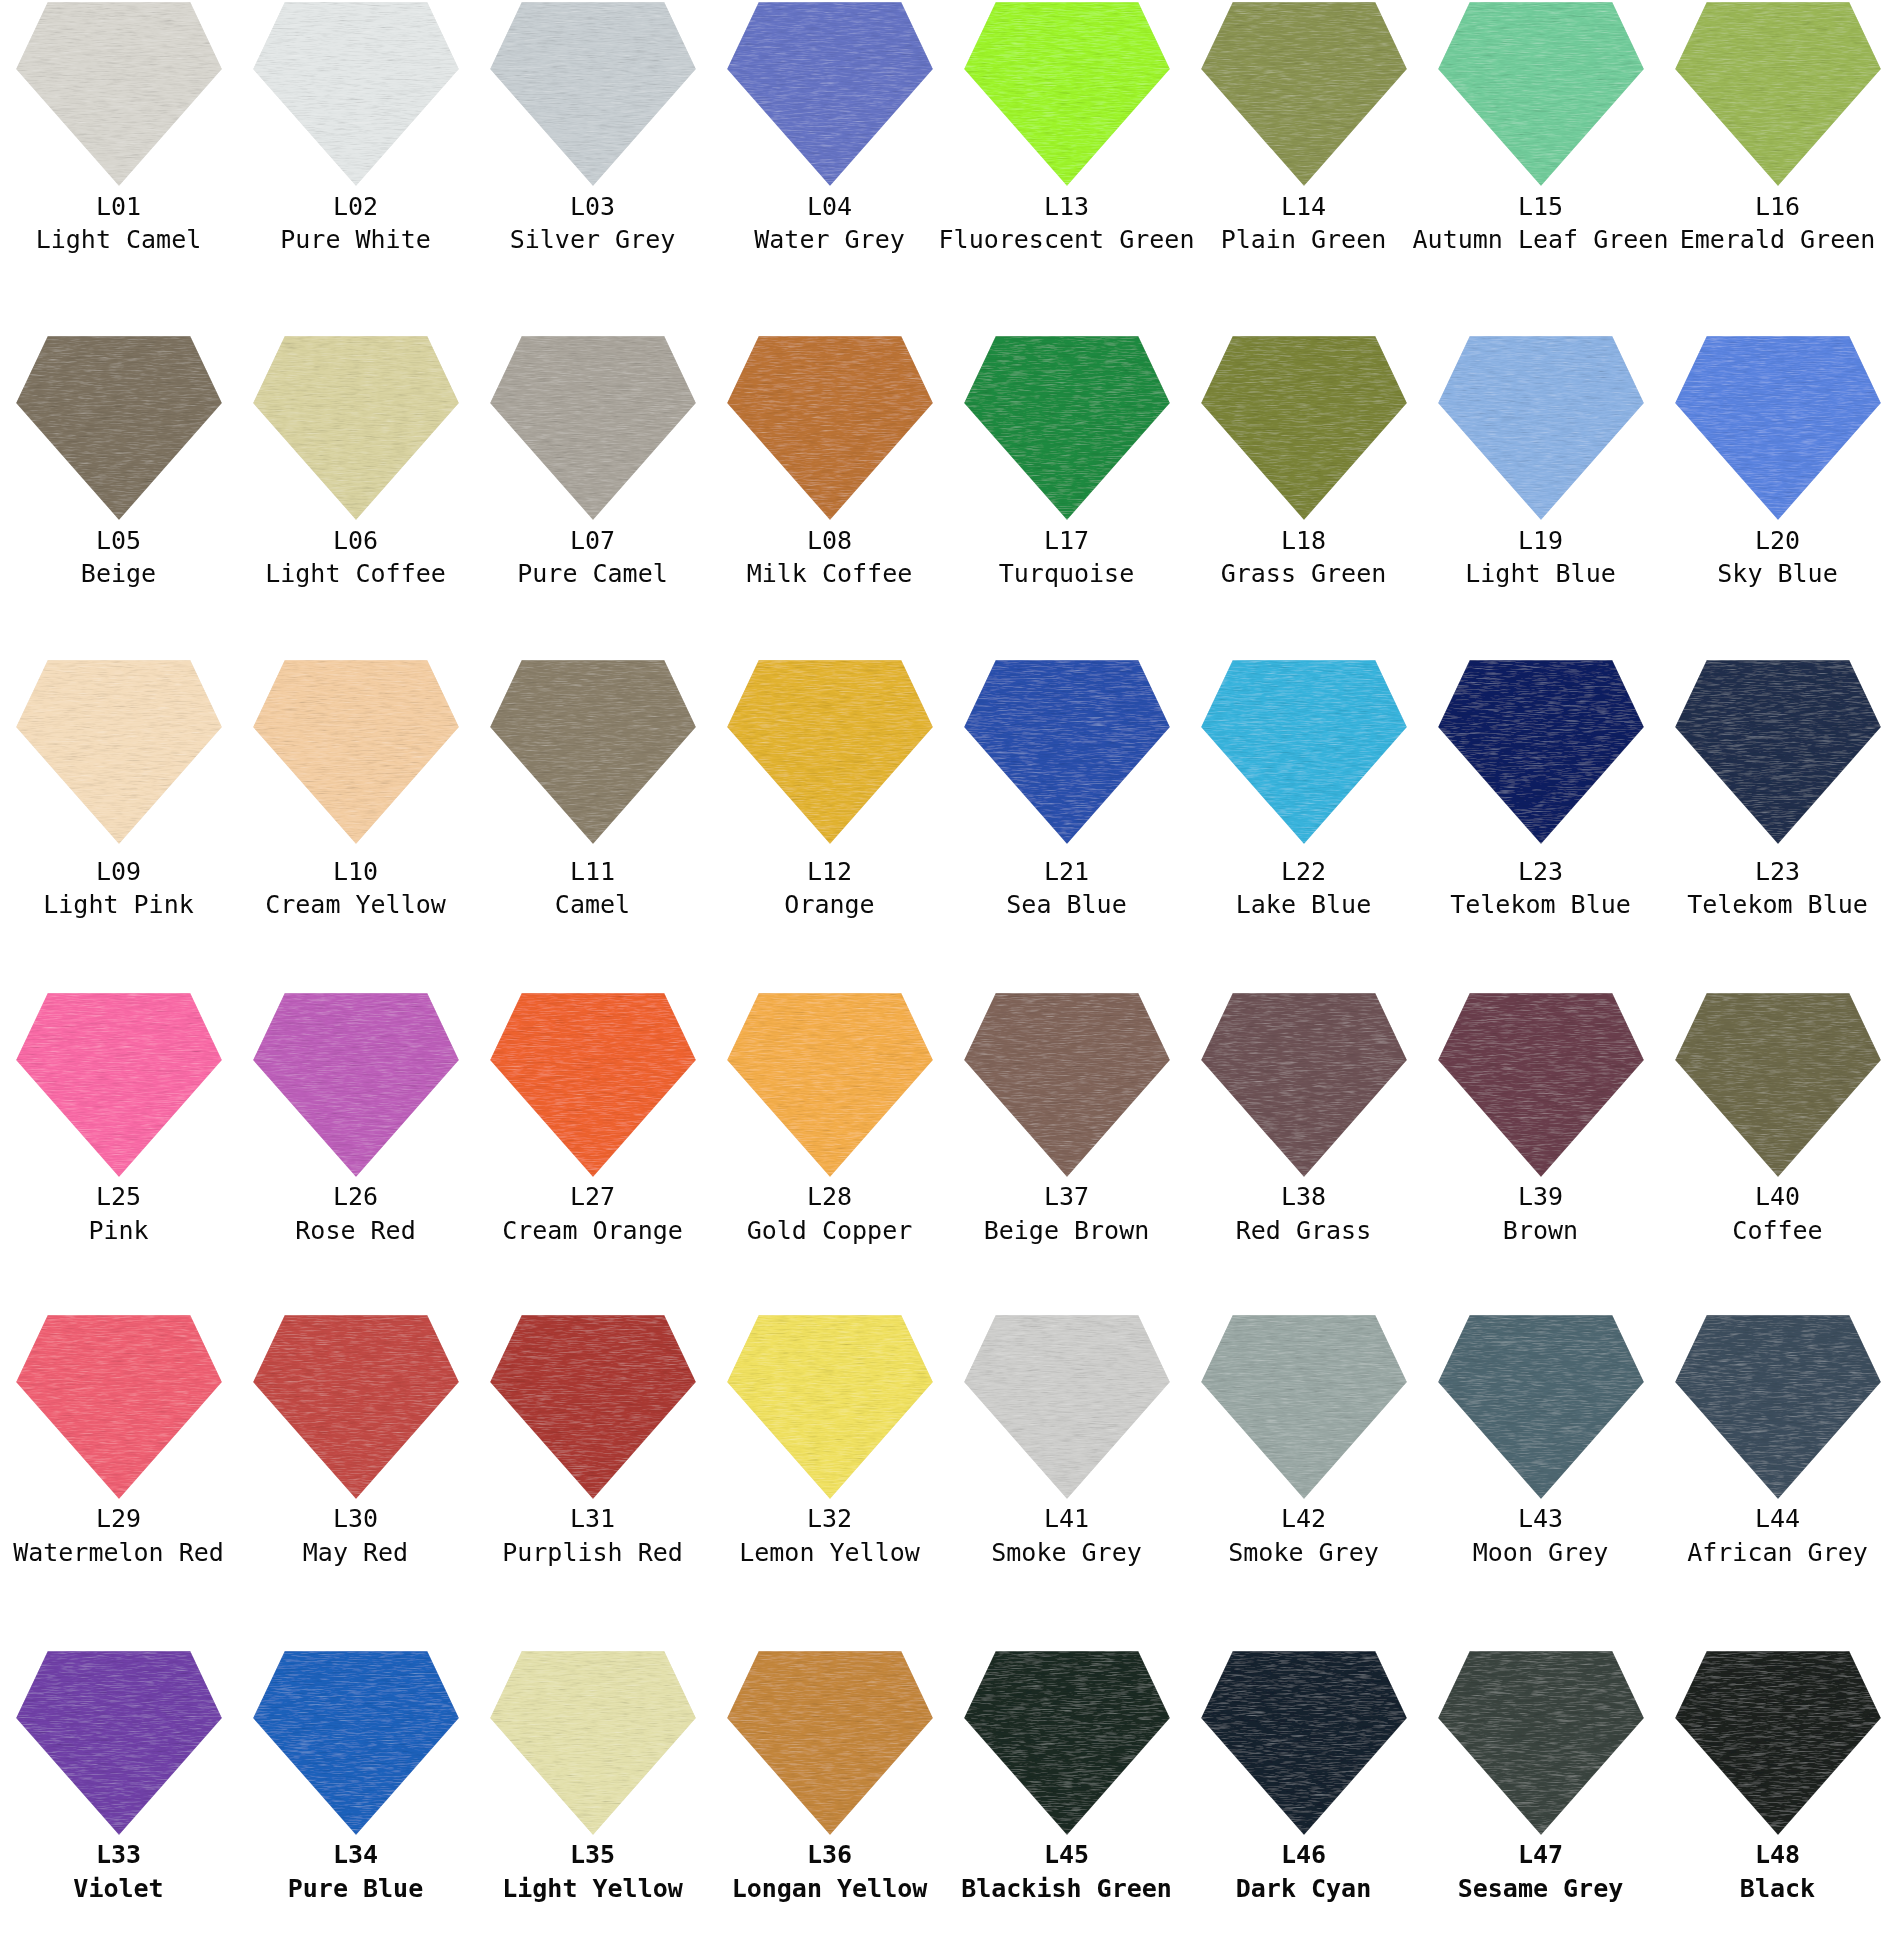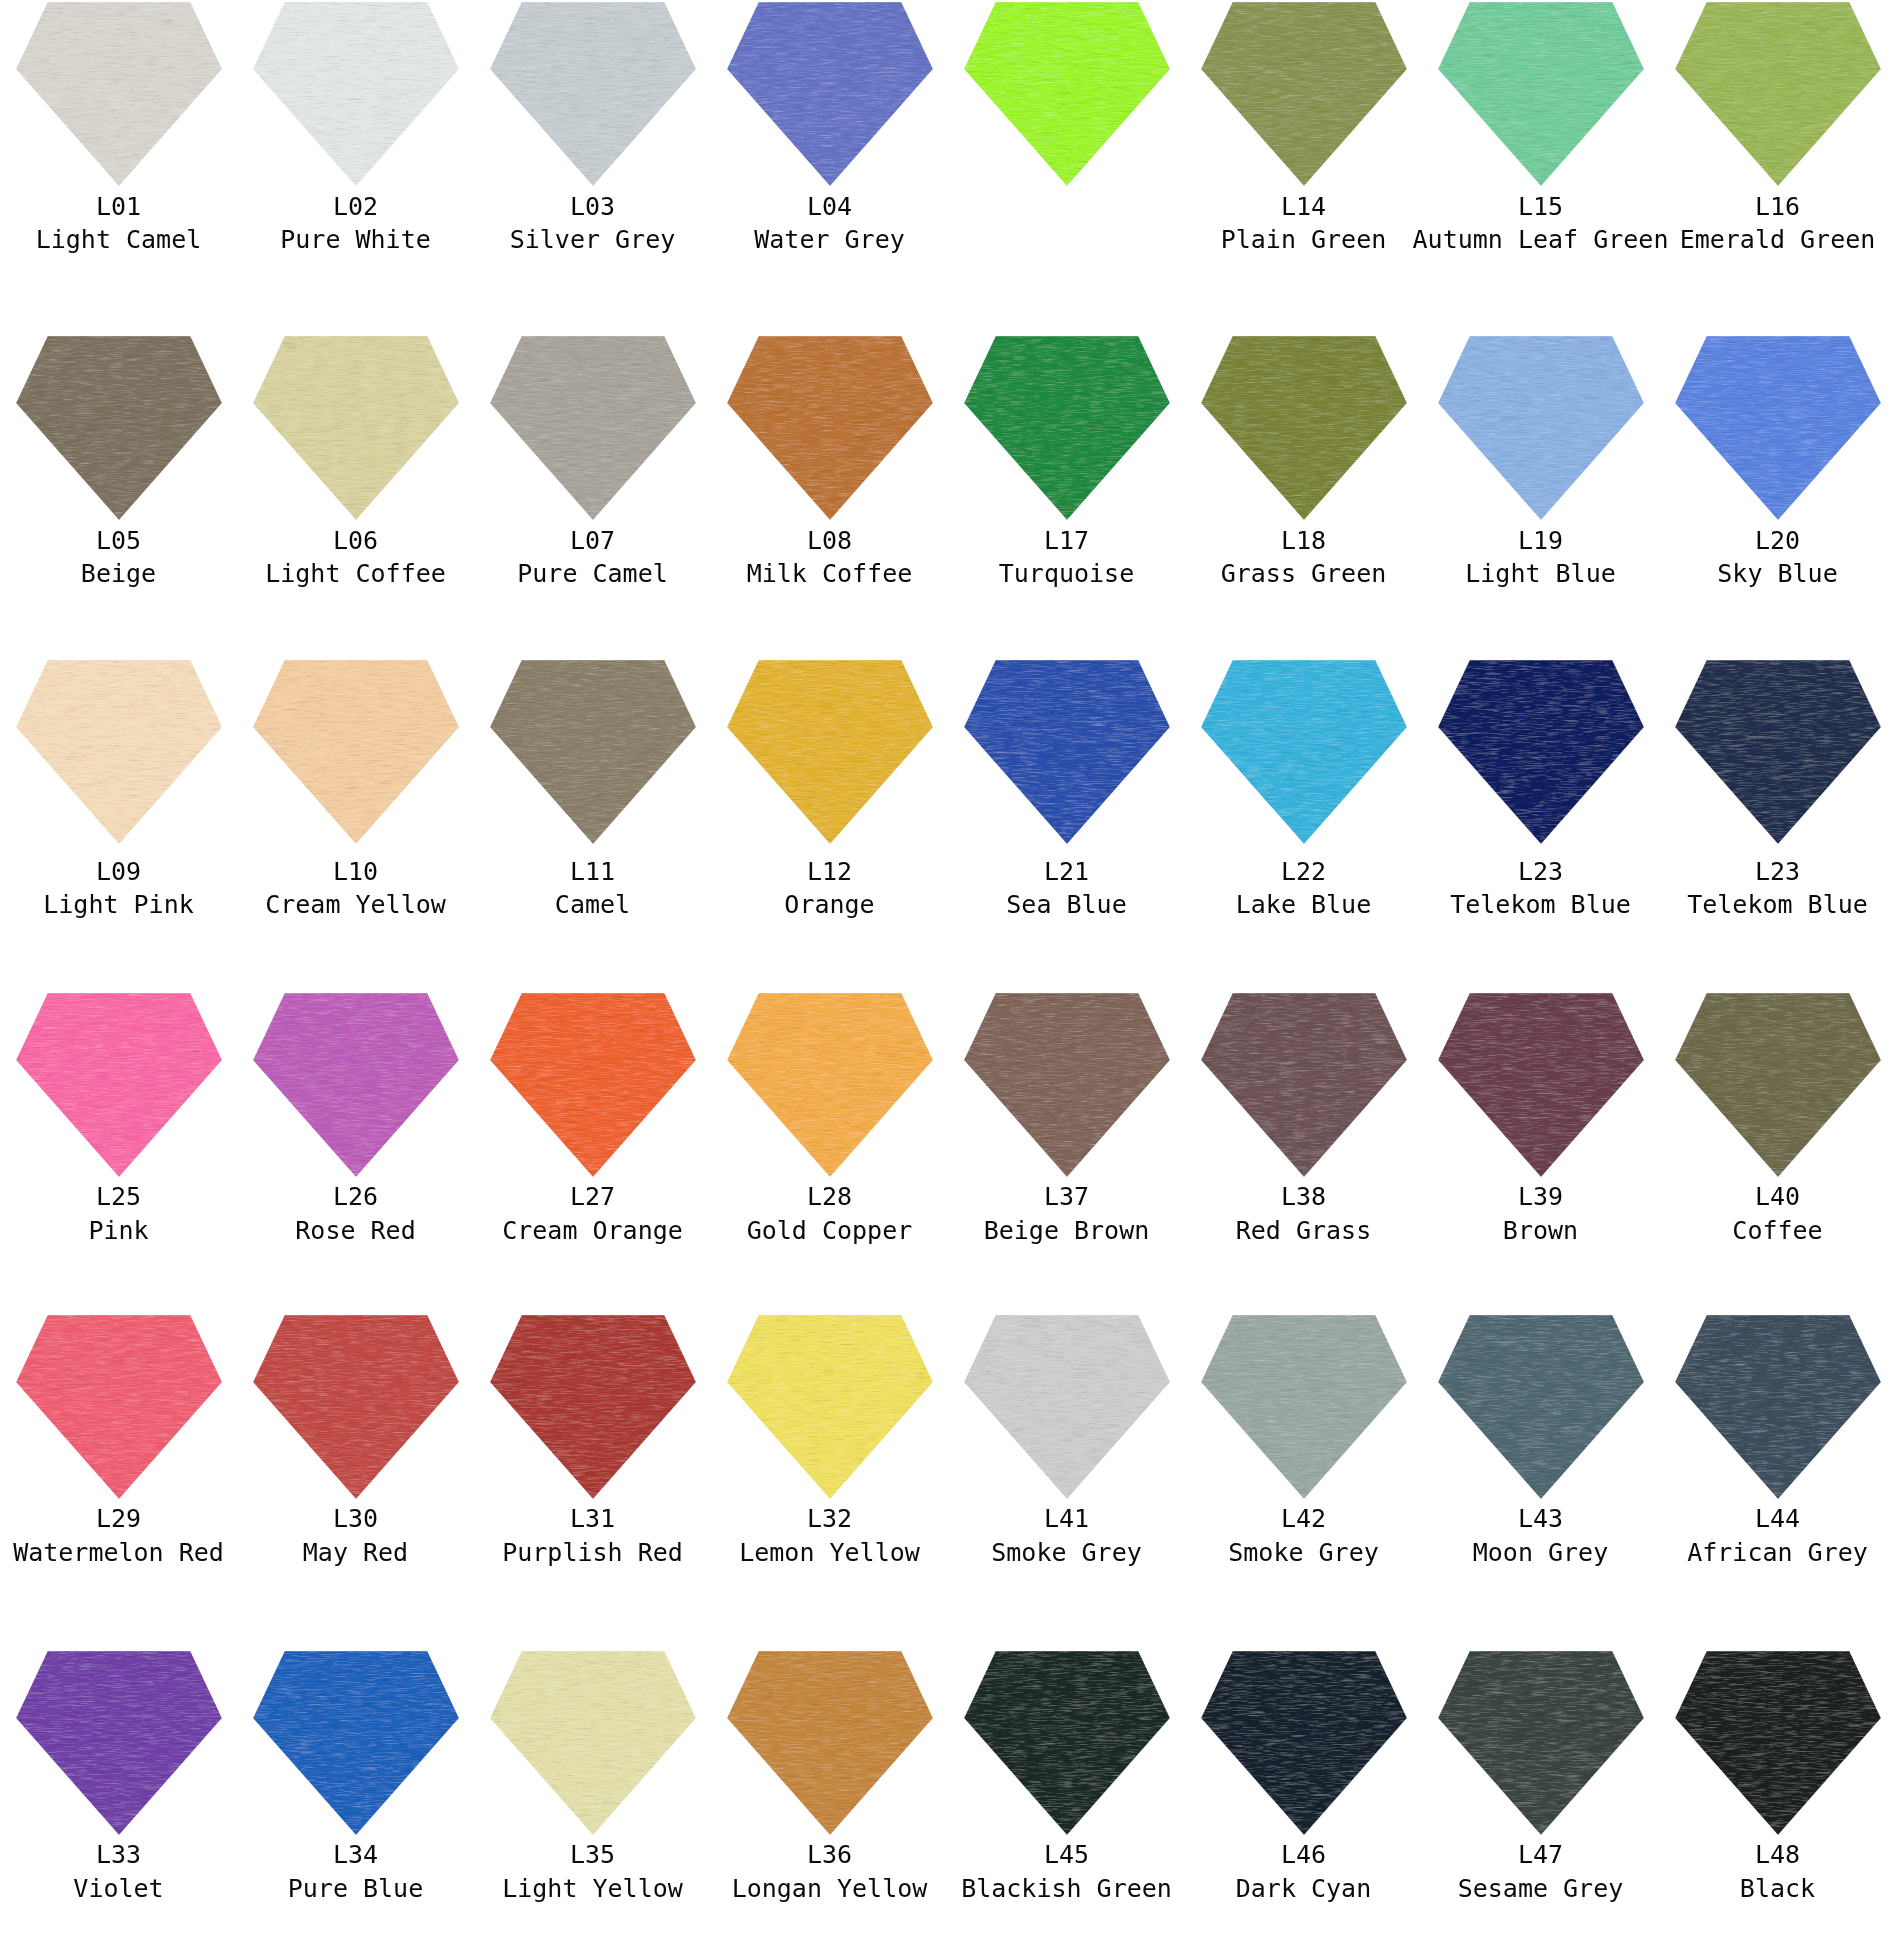--- a/index.html
+++ b/index.html
@@ -69,21 +69,21 @@
     white-space: nowrap;
     display: block;
   }
 
   
   .swatch-cell.r0 { padding-top: 1.3px; }
   .swatch-cell.r1 { padding-top: 11.4px; }
   .swatch-cell.r2 { padding-top: 11.4px; gap: 7px; }
   .swatch-cell.r3 { padding-top: 20px; }
   .swatch-cell.r4 { padding-top: 17.7px; }
-  .swatch-cell.r5 { padding-top: 30px; }
+  .swatch-cell.r5 { padding-top: 30px; font-weight: bold; }
 </style>
 </head>
 <body>
 
 <div id="swatch-grid">
     <div class="swatch-cell r0">
       <div class="gem-wrap">
         <svg class="gem" viewBox="0 0 330 295" preserveAspectRatio="xMidYMid meet">
           <defs>
             <filter id="tex0" x="0" y="0" width="100%" height="100%">
@@ -180,20 +180,24 @@
               <feComposite in="ng" in2="SourceGraphic" operator="in" result="masked"></feComposite>
               <feBlend in="SourceGraphic" in2="masked" mode="overlay"></feBlend>
             </filter>
           </defs>
           <g opacity="1">
             <polygon points="52,2 278,2 328,108 165,293 2,108" fill="#9ef52a"></polygon>
             <polygon points="52,2 278,2 328,108 165,293 2,108" fill="#9ef52a" filter="url(#tex4)" opacity="0.55"></polygon>
           </g>
         </svg>
       </div>
+      <div class="label-block">
+        <span class="label-code">L13</span>
+        <span class="label-name">Fluorescent Green</span>
+      </div>
     </div>
     <div class="swatch-cell r0">
       <div class="gem-wrap">
         <svg class="gem" viewBox="0 0 330 295" preserveAspectRatio="xMidYMid meet">
           <defs>
             <filter id="tex5" x="0" y="0" width="100%" height="100%">
               <feTurbulence type="fractalNoise" baseFrequency="0.04 1.1" numOctaves="3" seed="38" result="n"></feTurbulence>
               <feColorMatrix in="n" type="saturate" values="0" result="ng"></feColorMatrix>
               <feComposite in="ng" in2="SourceGraphic" operator="in" result="masked"></feComposite>
               <feBlend in="SourceGraphic" in2="masked" mode="overlay"></feBlend>

